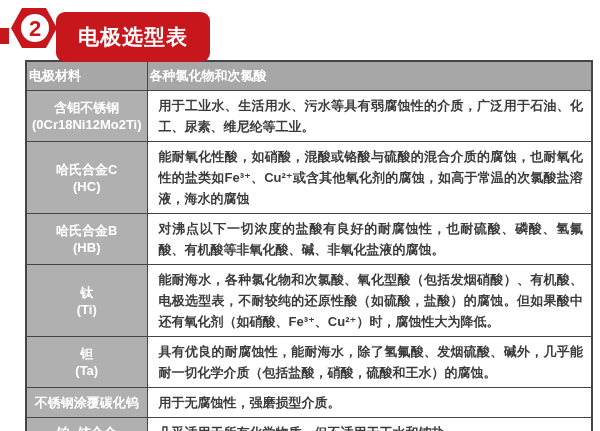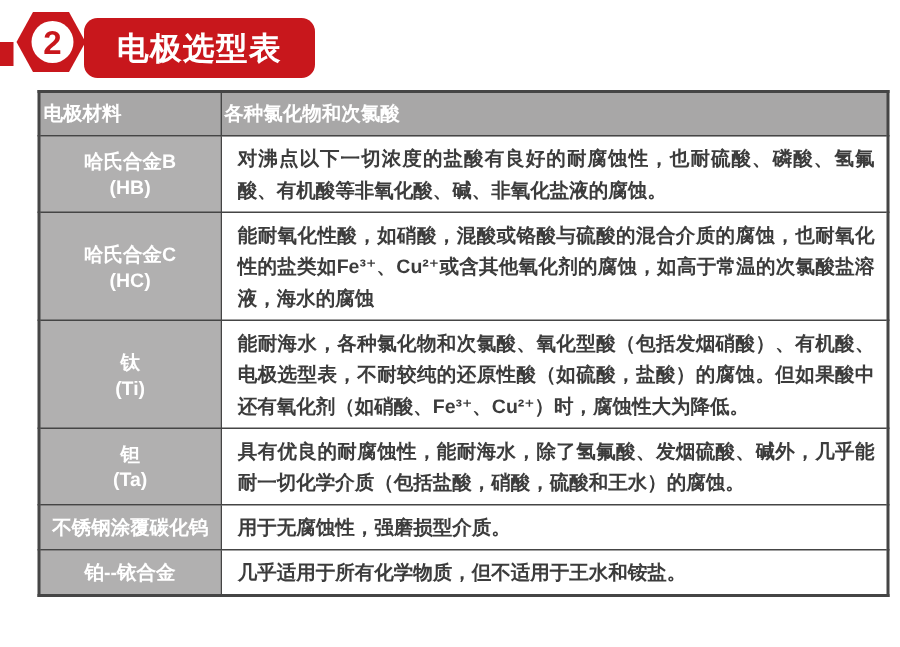--- a/index.html
+++ b/index.html
@@ -22,21 +22,21 @@
   }
 
   .hex-badge {
     position: absolute; left: 10px; top: 6px;
     width: 48px; height: 44px;
     z-index: 2;
   }
 
   .banner {
     position: absolute; left: 56px; top: 12px;
-    width: 154px; height: 40px;
+    width: 154px; height: 50px;
     background: #c8171c;
     border-radius: 9px;
     z-index: 1;
     display: flex; align-items: center; justify-content: center;
   }
   .banner span {
     color: #ffffff;
     font-size: 21px;
     font-weight: bold;
     letter-spacing: 1px;
@@ -108,35 +108,42 @@
       <col class="c-mat">
       <col>
     </colgroup>
   <thead>
     <tr>
       <th>电极材料</th>
       <th>各种氯化物和次氯酸</th>
     </tr>
   </thead>
   <tbody id="tbl-body">
-
   <tr>
     <th class="mat">
-      <span class="mat-name">哈氏合金B</span>
-      <span class="mat-code">(HB)</span>
+      <span class="mat-name">含钼不锈钢</span>
+      <span class="mat-code">(0Cr18Ni12Mo2Ti)</span>
     </th>
-    <td class="desc">对沸点以下一切浓度的盐酸有良好的耐腐蚀性，也耐硫酸、磷酸、氢氟酸、有机酸等非氧化酸、碱、非氧化盐液的腐蚀。</td>
+    <td class="desc">用于工业水、生活用水、污水等具有弱腐蚀性的介质，广泛用于石油、化工、尿素、维尼纶等工业。</td>
   </tr>
 
   <tr>
     <th class="mat">
       <span class="mat-name">哈氏合金C</span>
       <span class="mat-code">(HC)</span>
     </th>
     <td class="desc">能耐氧化性酸，如硝酸，混酸或铬酸与硫酸的混合介质的腐蚀，也耐氧化性的盐类如Fe³⁺、Cu²⁺或含其他氧化剂的腐蚀，如高于常温的次氯酸盐溶液，海水的腐蚀</td>
+  </tr>
+
+  <tr>
+    <th class="mat">
+      <span class="mat-name">哈氏合金B</span>
+      <span class="mat-code">(HB)</span>
+    </th>
+    <td class="desc">对沸点以下一切浓度的盐酸有良好的耐腐蚀性，也耐硫酸、磷酸、氢氟酸、有机酸等非氧化酸、碱、非氧化盐液的腐蚀。</td>
   </tr>
 
   <tr>
     <th class="mat">
       <span class="mat-name">钛</span>
       <span class="mat-code">(Ti)</span>
     </th>
     <td class="desc">能耐海水，各种氯化物和次氯酸、氧化型酸（包括发烟硝酸）、有机酸、电极选型表，不耐较纯的还原性酸（如硫酸，盐酸）的腐蚀。但如果酸中还有氧化剂（如硝酸、Fe³⁺、Cu²⁺）时，腐蚀性大为降低。</td>
   </tr>
 

